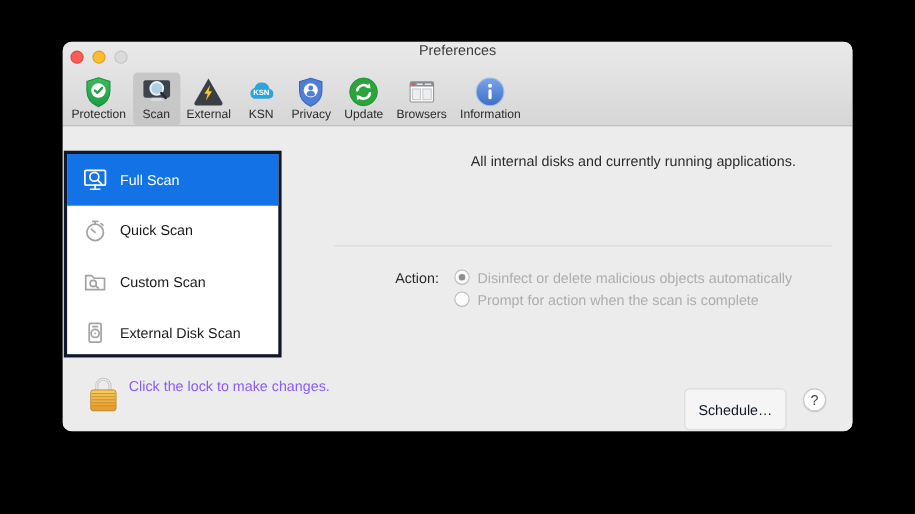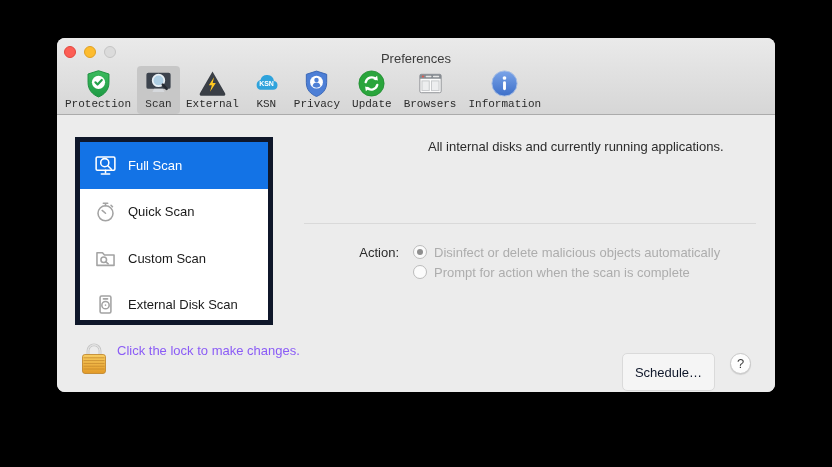--- a/index.html
+++ b/index.html
@@ -9,37 +9,37 @@
     position:relative;overflow:hidden;
     -webkit-font-smoothing:antialiased;
   }
   .window{
     position:absolute;left:57px;top:38px;width:718px;height:354px;
     border-radius:8px;overflow:hidden;background:#ECECEC;
     box-shadow:0 12px 34px rgba(0,0,0,.55);
   }
   
   .chrome{background:linear-gradient(#EAEAEA,#D6D6D6);border-bottom:1px solid #ABABAB;}
-  .titlebar{height:28px;position:relative;display:flex;align-items:flex-end;justify-content:center;}
+  .titlebar{height:28px;position:relative;display:flex;align-items:flex-start;justify-content:center;}
   .traffic{position:absolute;left:7px;top:0;height:100%;display:flex;align-items:center;gap:8px;}
   .tl{width:12px;height:12px;border-radius:50%;box-sizing:border-box;}
   .tl-close{background:#FC5E55;border:1px solid #E2463D;}
   .tl-min{background:#FDBC2F;border:1px solid #DFA023;}
   .tl-zoom{background:#DBDBDB;border:1px solid #C4C4C4;}
   .title{font-size:13px;color:#3C3C3C;}
   .toolbar{height:48px;display:flex;align-items:stretch;padding-left:2px;}
   .tb-item{display:flex;flex-direction:column;align-items:center;justify-content:flex-start;
     padding:2px 6px 0;border-radius:4px;}
   .tb-item.selected{background:#C7C7C7;}
   .tb-icon{width:31px;height:31px;display:block;}
-  .tb-label{font-size:11px;color:#2B2B2B;white-space:nowrap;margin-top:-1px;font-family:Liberation Mono, monospace;}
+  .tb-label{font-size:11px;color:#2B2B2B;white-space:nowrap;margin-top:-1px;}
   
   .content{position:relative;height:277px;background:#ECECEC;}
-  .sidebar{position:absolute;left:18px;top:22px;width:198px;height:188px;background:#fff;
-    border:5px solid #0f172a;box-sizing:border-box;}
+  .sidebar{position:absolute;left:1px;top:22px;width:198px;height:188px;background:#fff;
+    border:3px solid #0f172a;box-sizing:border-box;}
   .sb-item{height:46.5px;display:flex;align-items:center;padding-left:13px;gap:10px;
     font-size:13px;color:#1A1A1A;}
   .sb-item.selected{background:#1373E6;color:#FFF;}
   .sb-icon{width:25px;height:25px;flex:0 0 auto;}
   .scope-label{position:absolute;left:240px;top:24px;width:120px;text-align:right;
     font-size:13px;color:#2B2B2B;}
   .scope-value{position:absolute;left:371px;top:24px;font-size:13px;color:#2B2B2B;}
   .divider{position:absolute;left:247px;top:108px;width:452px;height:1px;background:#D9D9D9;}
   .action-label{position:absolute;left:242px;top:130px;width:100px;text-align:right;
     font-size:13px;color:#2B2B2B;}

